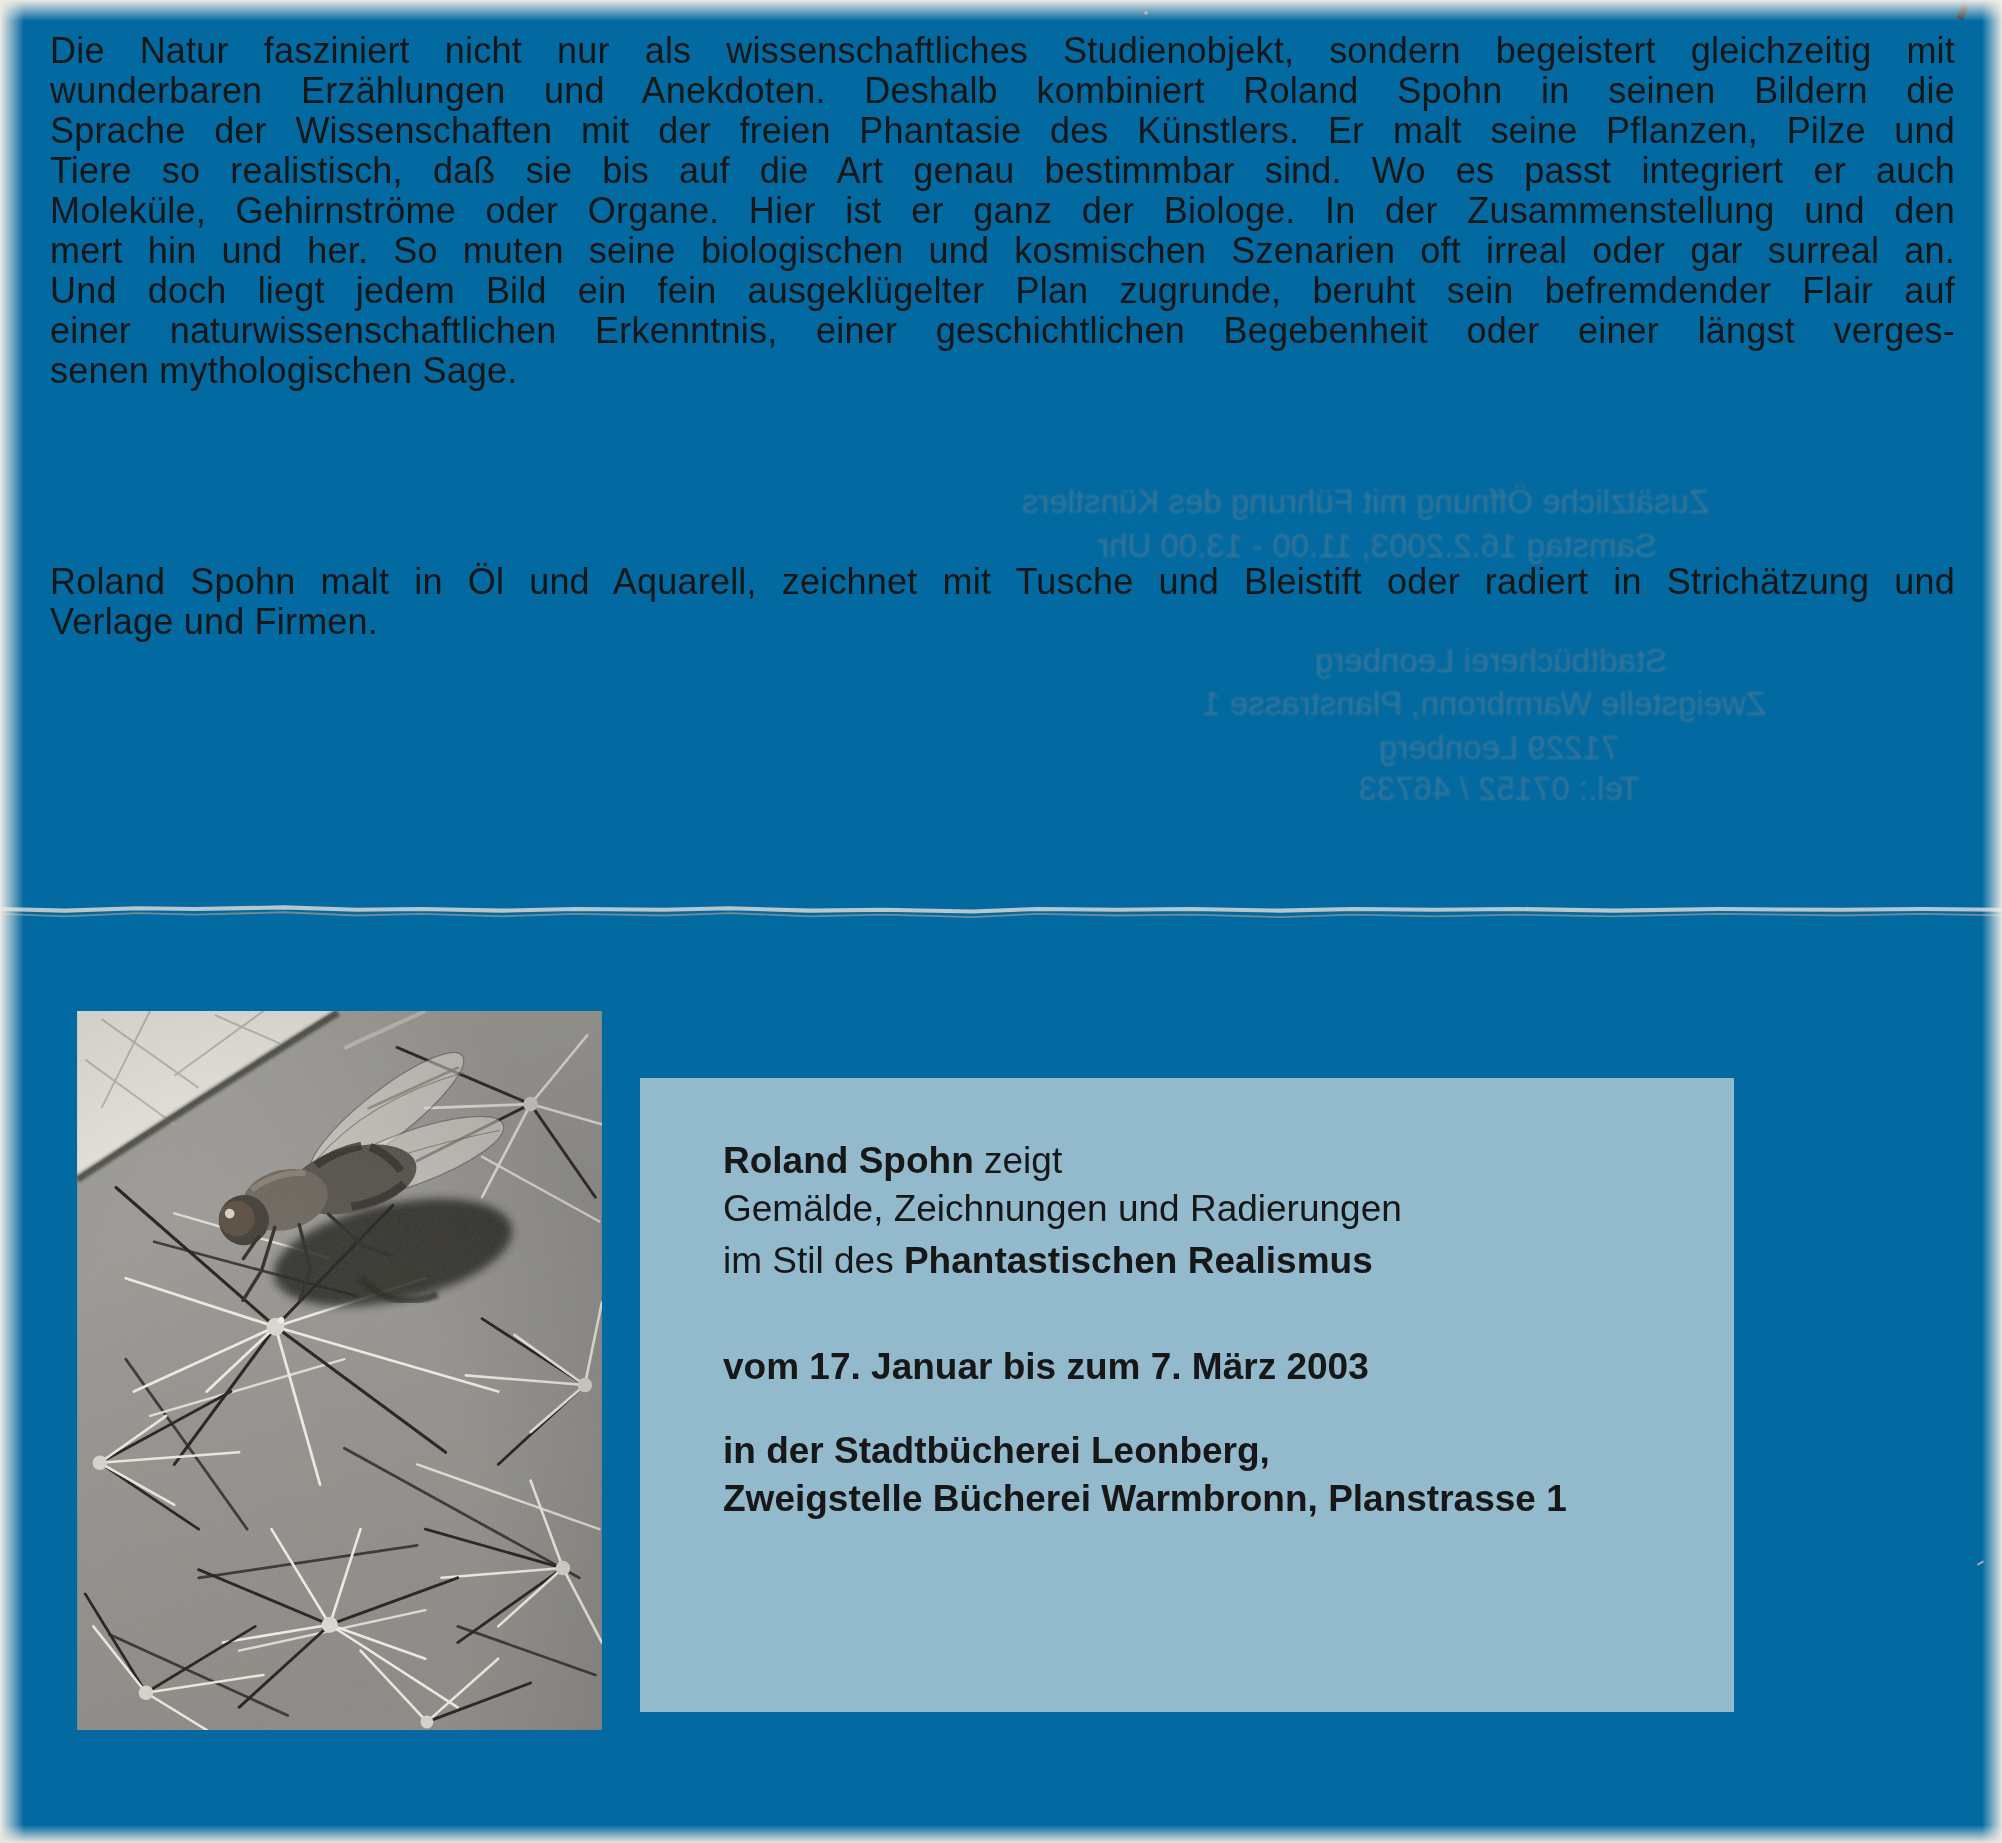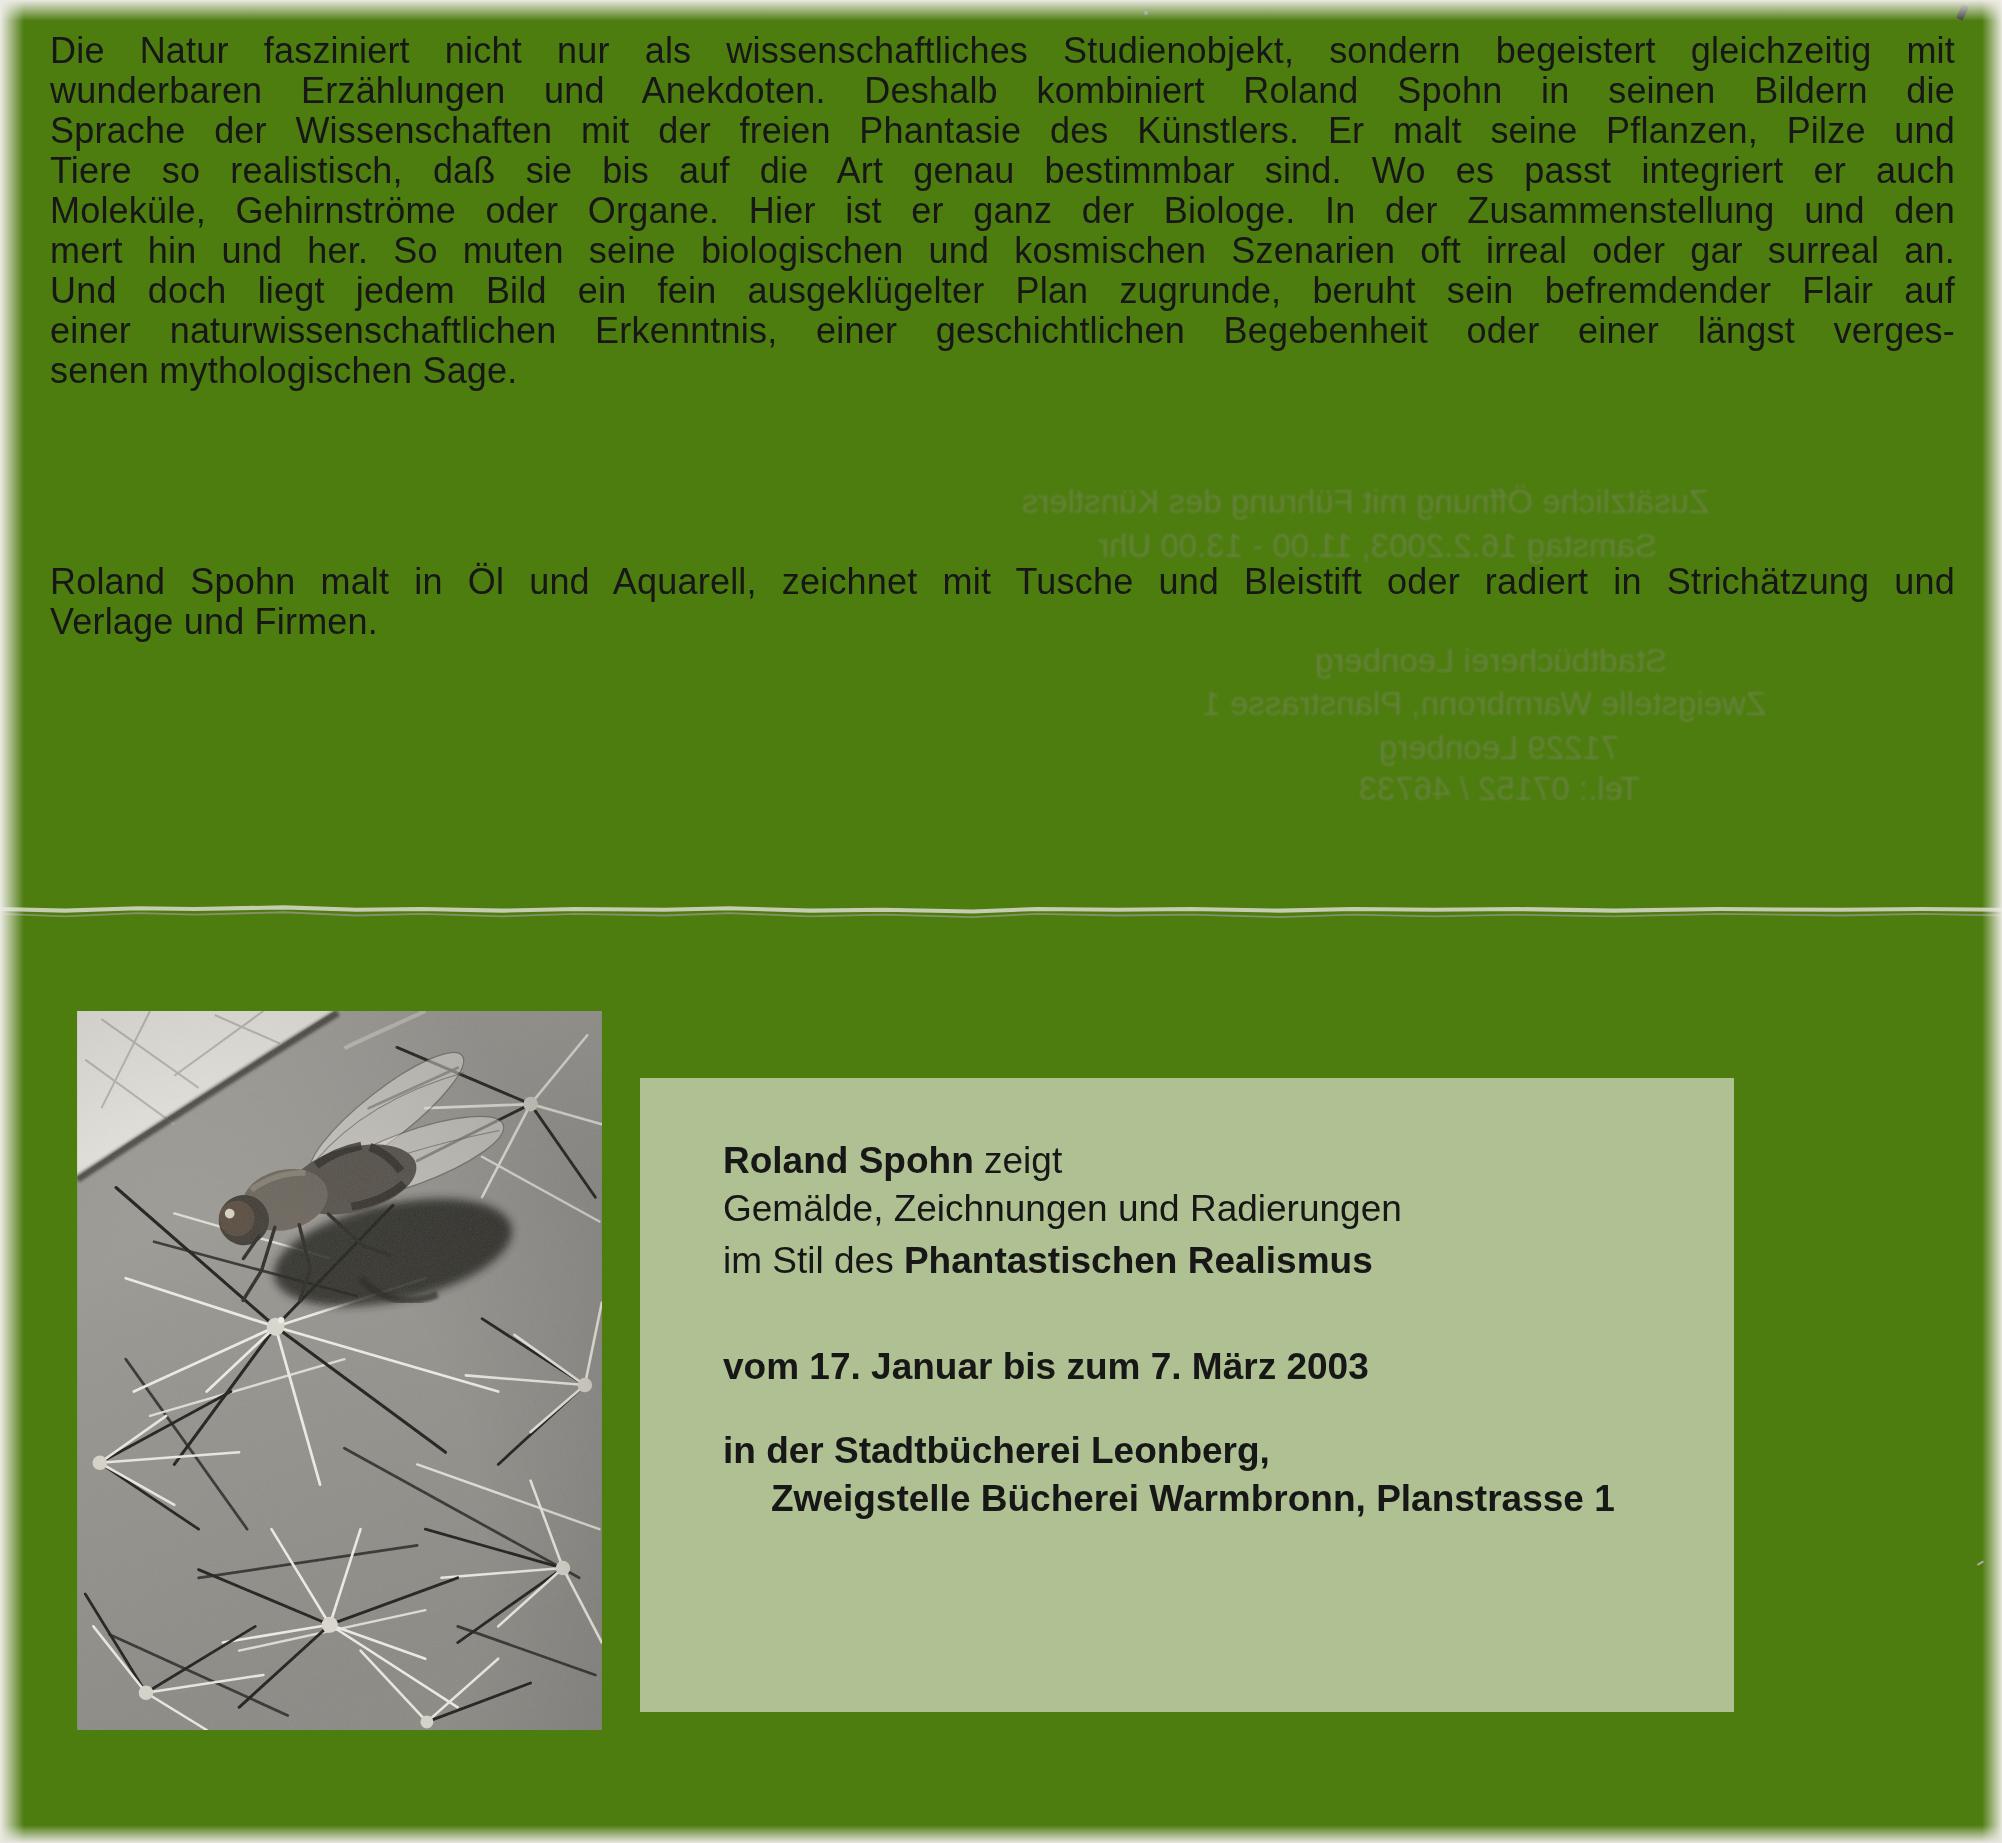--- a/index.html
+++ b/index.html
@@ -1,18 +1,18 @@
 <!DOCTYPE html>
 <html style="font-size:13px"><head>
 <meta charset="utf-8">
 <style>
   html,body{margin:0;padding:0;background:#e8e6e1;}
   .page{
     position:relative;width:2003px;height:1843px;overflow:hidden;
-    background:#4d7c0f;
+    background:#0369a1;
     font-family:"Liberation Sans",sans-serif;color:#171717;
   }
   
   .edge-top{position:absolute;top:0;left:0;right:0;height:21px;background:linear-gradient(#ebe9e3,rgba(235,233,227,0));}
   .edge-left{position:absolute;top:0;bottom:0;left:0;width:24px;background:linear-gradient(90deg,#edebe5,rgba(237,235,229,0));}
   .edge-right{position:absolute;top:0;bottom:0;right:0;width:21px;background:linear-gradient(-90deg,#efede7,rgba(239,237,231,0));}
   .edge-bottom{position:absolute;bottom:0;left:0;right:0;height:18px;background:linear-gradient(0deg,#e9e7e1,rgba(233,231,225,0));}
 
   
   .para{position:absolute;left:50px;width:1905px;font-size:36px;line-height:40px;letter-spacing:0.2px;}
@@ -23,21 +23,21 @@
 
   
   .ghost{position:absolute;transform:scaleX(-1);color:#8f8e8a;opacity:.36;filter:blur(1.1px);
          font-size:33px;white-space:nowrap;text-align:center;}
   .ghost-rect{position:absolute;left:640px;top:1078px;width:1094px;height:634px;background:#f1f0ea;opacity:.6;}
 
   
   .announce{position:absolute;left:723px;top:1138px;font-size:37px;line-height:45px;}
   .announce div{position:absolute;white-space:nowrap;text-align:center;}
   .a1{top:0;}  .a2{top:48px;} .a3{top:100px;} .a4{top:206px;font-weight:bold;}
-  .a5{top:290px;font-weight:bold;} .a6{top:338px;font-weight:bold;margin-left:48px;}
+  .a5{top:290px;font-weight:bold;} .a6{top:338px;font-weight:bold;}
   .b{font-weight:bold;}
 
   
   .photo-wrap{position:absolute;left:77px;top:1011px;width:525px;height:719px;}
 
   
   .fold{position:absolute;left:0;top:891px;width:2003px;height:49px;}
 
   
   .speck1{position:absolute;top:4.9px;left:1959px;width:7.3px;height:14.6px;background:#3c3c3c;transform:rotate(24deg);border-radius:1.6px;}

